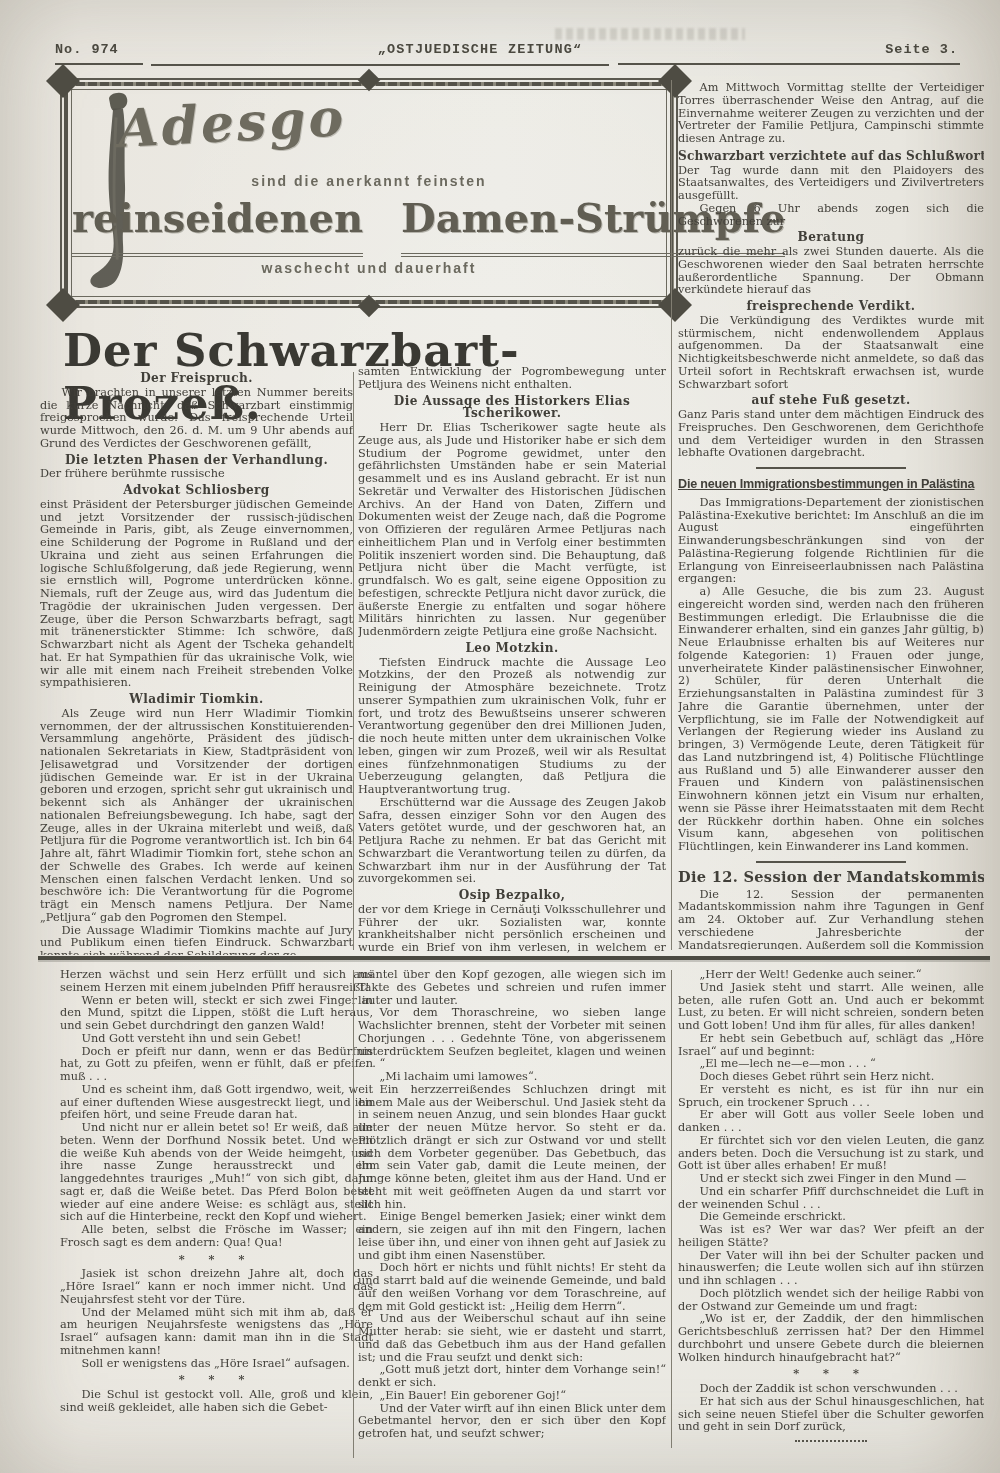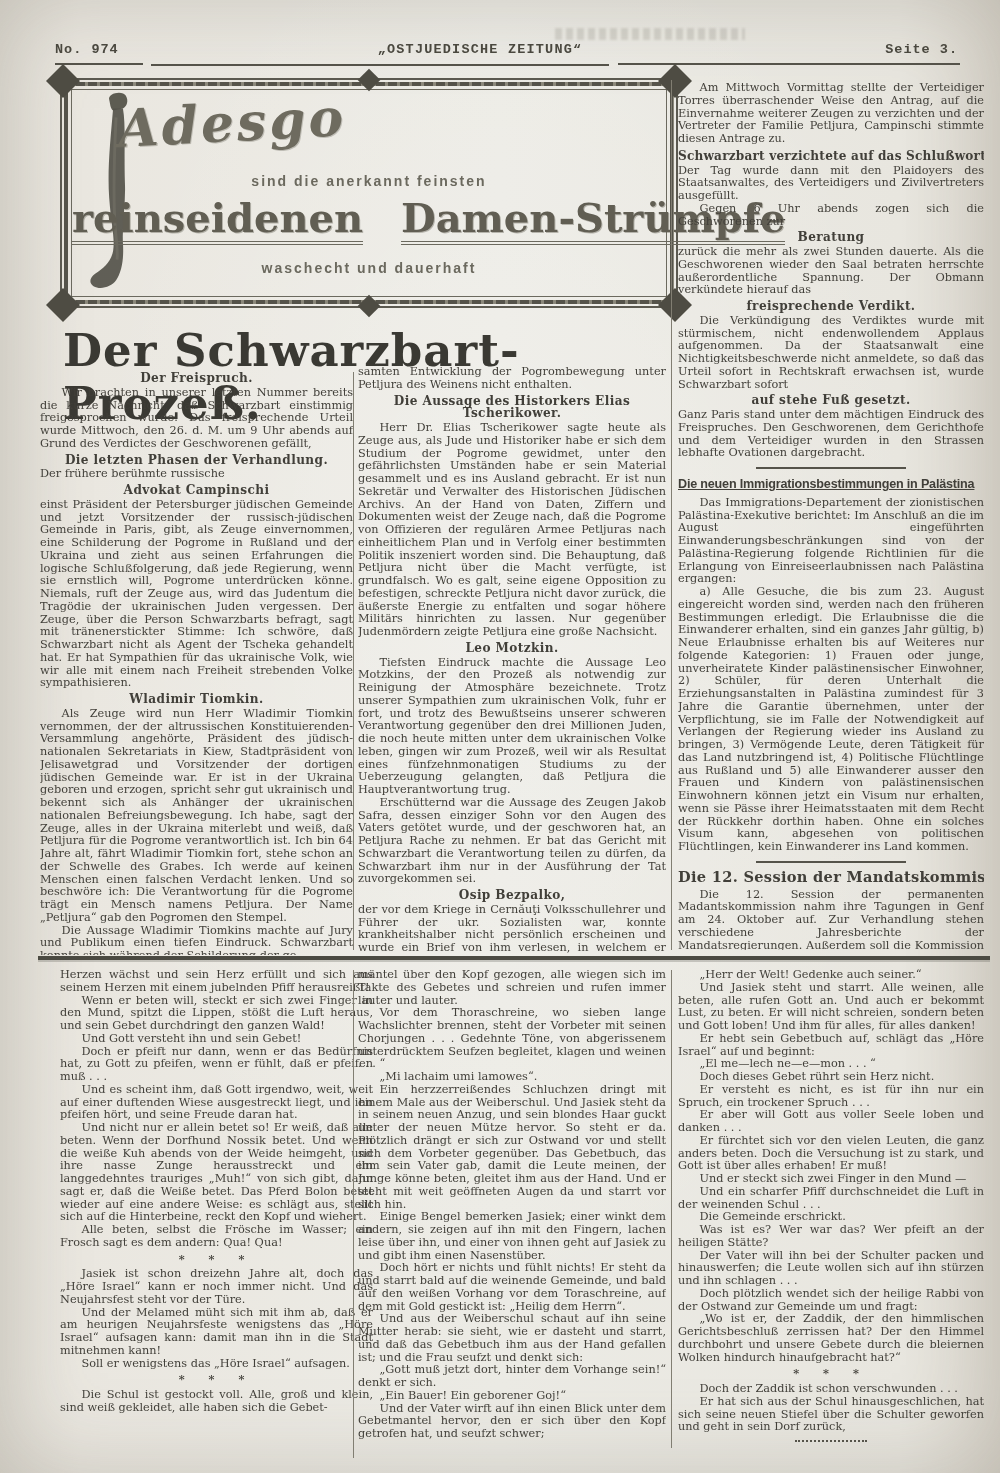--- a/index.html
+++ b/index.html
@@ -30,21 +30,21 @@
   .ad-corner{position:absolute;width:24px;height:24px;background:#4e4c43;transform:rotate(45deg);}
   .ad-bow{position:absolute;width:16px;height:16px;background:#4e4c43;transform:rotate(45deg);}
   .ad-brand{position:absolute;left:58px;top:14px;font-size:52px;font-style:italic;font-weight:bold;
     color:#6e6b5f;transform:rotate(-3deg);letter-spacing:3px;text-shadow:1px 1px 0 rgba(110,107,95,.35);}
   .ad-marks{position:absolute;left:242px;top:30px;font-size:34px;font-weight:bold;color:#615e53;
     letter-spacing:0px;text-shadow:1px 0 0 rgba(97,94,83,.5);white-space:nowrap;}
   .ad-tag1{position:absolute;left:0;right:0;top:95px;text-align:center;font-family:"Liberation Sans",sans-serif;
     font-weight:bold;font-size:14px;letter-spacing:2px;color:#6b695e;}
   .ad-product{position:absolute;left:0;right:0;top:116px;text-align:center;white-space:nowrap;
     font-size:40px;font-weight:bold;color:#615e53;text-shadow:1px 1px 0 rgba(97,94,83,.4);}
-  .ad-product .u{display:inline-block;border-bottom:4px double #6b695e;padding-bottom:0;margin:0 12px;}
+  .ad-product .u{display:inline-block;border-bottom:4px double #6b695e;padding-bottom:12px;margin:0 12px;}
   .ad-tag2{position:absolute;left:0;right:0;top:182px;text-align:center;font-family:"Liberation Sans",sans-serif;
     font-weight:bold;font-size:14px;letter-spacing:2px;color:#6b695e;}
   .stocking{position:absolute;left:14px;top:10px;}
   
   .headline{position:absolute;left:53px;top:314px;width:618px;margin:10px;
     font-size:45px;font-weight:bold;color:#3a3933;letter-spacing:1px;}
   .col{position:absolute;font-size:11.3px;line-height:12.75px;text-align:justify;overflow:hidden;
     color:#413f39;}
   .col1top{left:40px;top:369px;width:313px;height:586px;}
   .col2top{left:358px;top:366px;width:308px;height:589px;}
@@ -105,21 +105,21 @@
   <div class="ad-tag2">waschecht und dauerhaft</div>
 </div>
 
 <h1 class="headline">Der Schwarzbart-Prozeß.</h1>
 
 <div class="col col1top">
     <div class="blk blk-h">Der Freispruch.</div>
     <div class="blk blk-p">Wir brachten in unserer letzten Nummer bereits die kurze Nachricht, daß Schwarzbart einstimmig freigesprochen wurde. Das freisprechende Urteil wurde Mittwoch, den 26. d. M. um 9 Uhr abends auf Grund des Verdictes der Geschworenen gefällt,</div>
     <div class="blk blk-h">Die letzten Phasen der Verhandlung.</div>
     <div class="blk blk-p ni">Der frühere berühmte russische</div>
-    <div class="blk blk-h">Advokat Campinschi</div>
+    <div class="blk blk-h">Advokat Schliosberg</div>
     <div class="blk blk-p ni">einst Präsident der Petersburger jüdischen Gemeinde und jetzt Vorsitzender der russisch-jüdischen Gemeinde in Paris, gibt, als Zeuge einvernommen, eine Schilderung der Pogrome in Rußland und der Ukraina und zieht aus seinen Erfahrungen die logische Schlußfolgerung, daß jede Regierung, wenn sie ernstlich will, Pogrome unterdrücken könne. Niemals, ruft der Zeuge aus, wird das Judentum die Tragödie der ukrainischen Juden vergessen. Der Zeuge, über die Person Schwarzbarts befragt, sagt mit tränenerstickter Stimme: Ich schwöre, daß Schwarzbart nicht als Agent der Tscheka gehandelt hat. Er hat Sympathien für das ukrainische Volk, wie wir alle mit einem nach Freiheit strebenden Volke sympathisieren.</div>
     <div class="blk blk-h">Wladimir Tiomkin.</div>
     <div class="blk blk-p">Als Zeuge wird nun Herr Wladimir Tiomkin vernommen, der der altrussischen Konstituierenden-Versammlung angehörte, Präsident des jüdisch-nationalen Sekretariats in Kiew, Stadtpräsident von Jelisawetgrad und Vorsitzender der dortigen jüdischen Gemeinde war. Er ist in der Ukraina geboren und erzogen, spricht sehr gut ukrainisch und bekennt sich als Anhänger der ukrainischen nationalen Befreiungsbewegung. Ich habe, sagt der Zeuge, alles in der Ukraina miterlebt und weiß, daß Petljura für die Pogrome verantwortlich ist. Ich bin 64 Jahre alt, fährt Wladimir Tiomkin fort, stehe schon an der Schwelle des Grabes. Ich werde auf keinen Menschen einen falschen Verdacht lenken. Und so beschwöre ich: Die Verantwortung für die Pogrome trägt ein Mensch namens Petljura. Der Name „Petljura“ gab den Pogromen den Stempel.</div>
     <div class="blk blk-p">Die Aussage Wladimir Tiomkins machte auf Jury und Publikum einen tiefen Eindruck. Schwarzbart konnte sich während der Schilderung der ge-</div>
   </div>
 <div class="col col2top">
     <div class="blk blk-p ni">samten Entwicklung der Pogrombewegung unter Petljura des Weinens nicht enthalten.</div>
     <div class="blk blk-h">Die Aussage des Historkers Elias Tscherikower.</div>
     <div class="blk blk-p">Herr Dr. Elias Tscherikower sagte heute als Zeuge aus, als Jude und Historiker habe er sich dem Studium der Pogrome gewidmet, unter den gefährlichsten Umständen habe er sein Material gesammelt und es ins Ausland gebracht. Er ist nun Sekretär und Verwalter des Historischen Jüdischen Archivs. An der Hand von Daten, Ziffern und Dokumenten weist der Zeuge nach, daß die Pogrome von Offizieren der regulären Armee Petljuras nach einheitlichem Plan und in Verfolg einer bestimmten Politik inszeniert worden sind. Die Behauptung, daß Petljura nicht über die Macht verfügte, ist grundfalsch. Wo es galt, seine eigene Opposition zu befestigen, schreckte Petljura nicht davor zurück, die äußerste Energie zu entfalten und sogar höhere Militärs hinrichten zu lassen. Nur gegenüber Judenmördern zeigte Petljura eine große Nachsicht.</div>
     <div class="blk blk-h">Leo Motzkin.</div>

